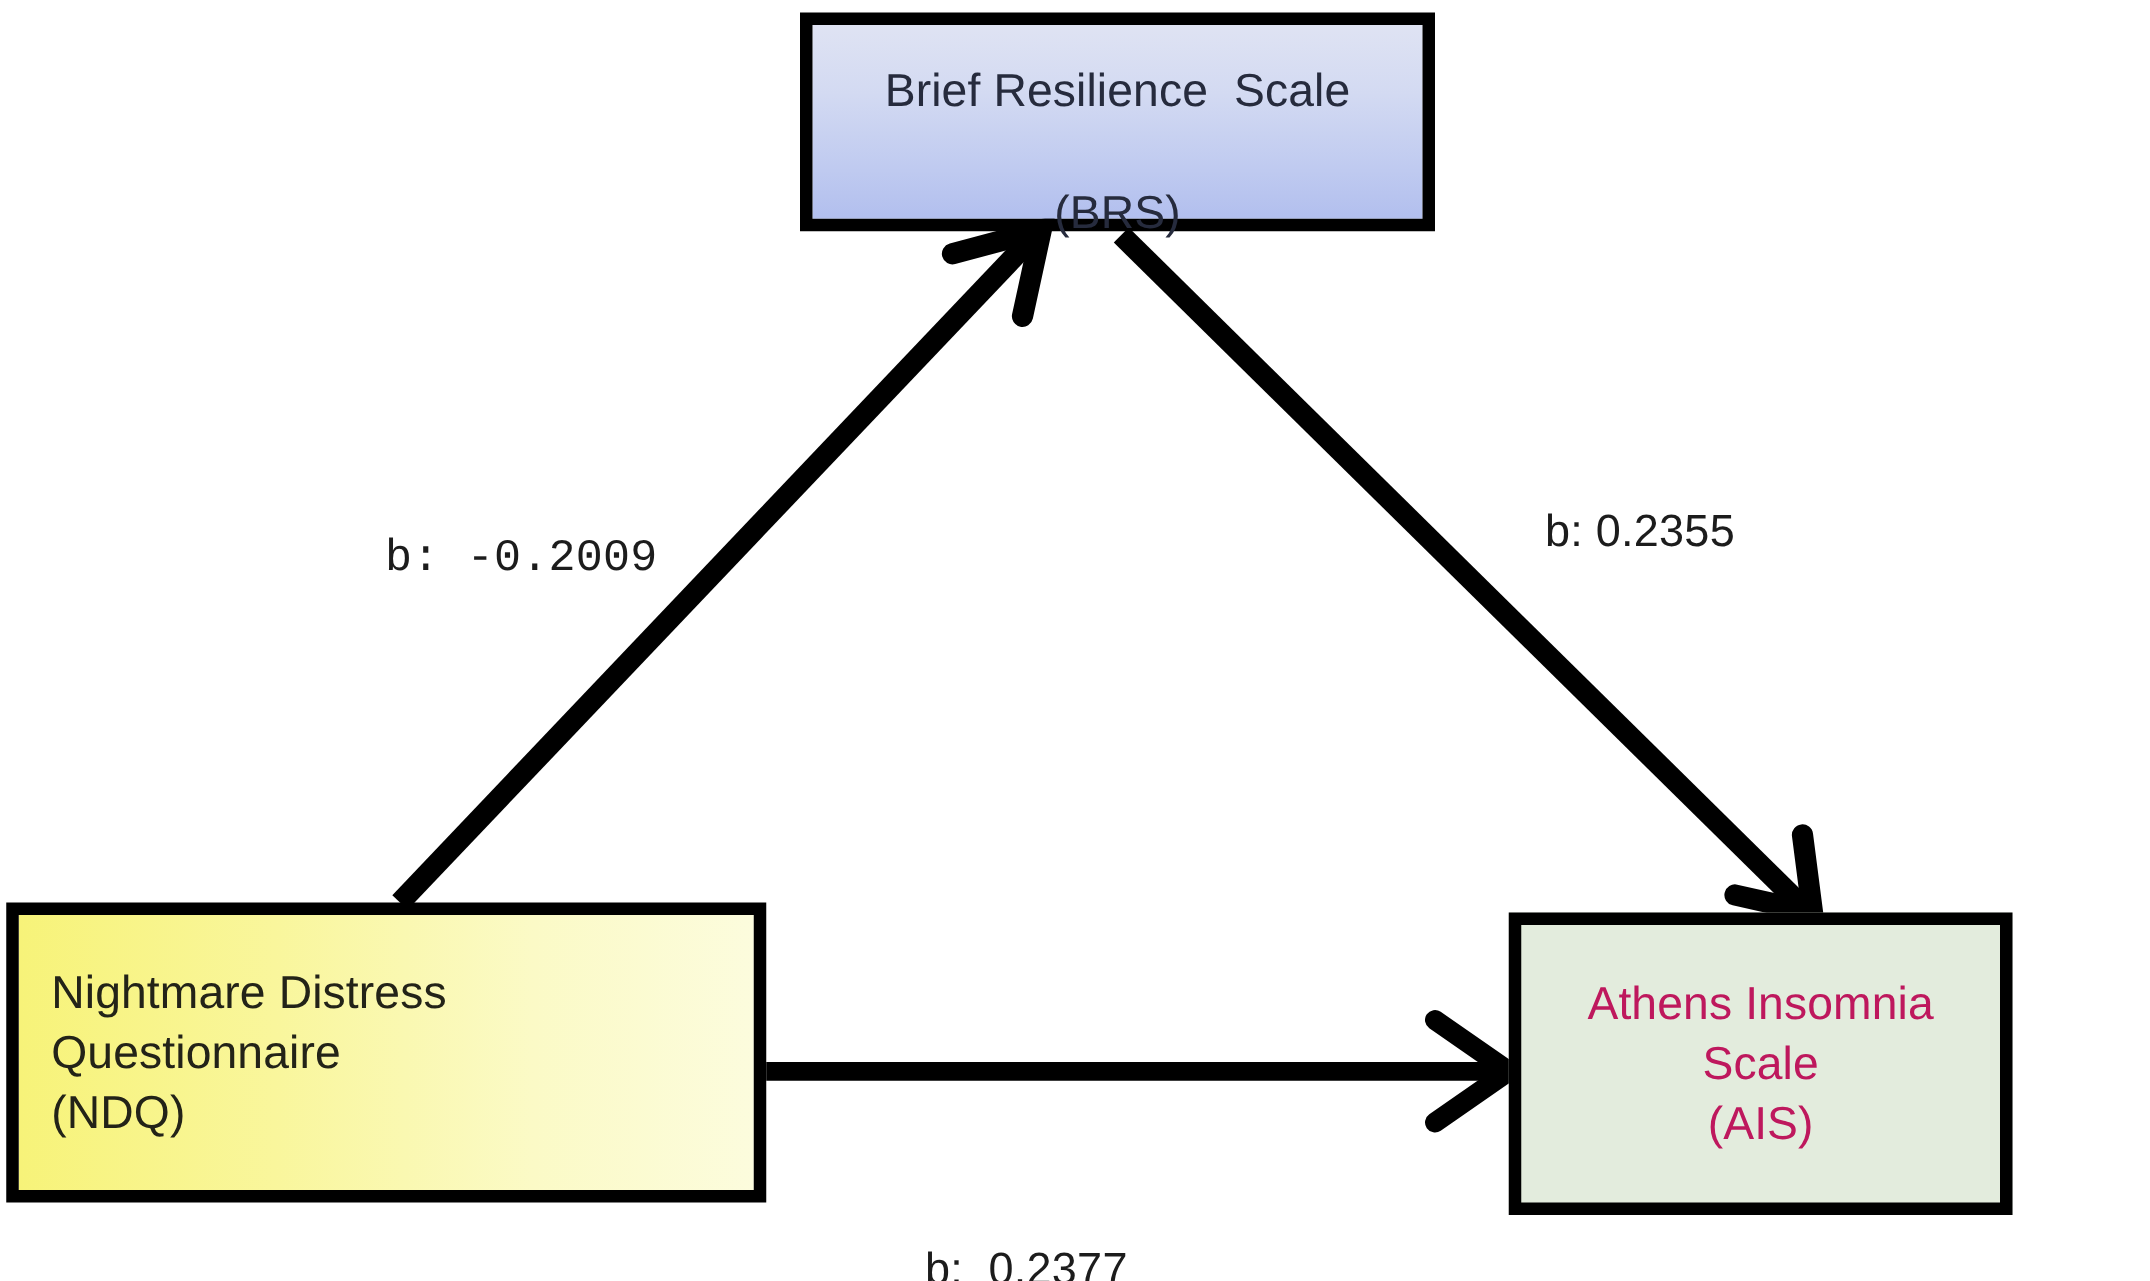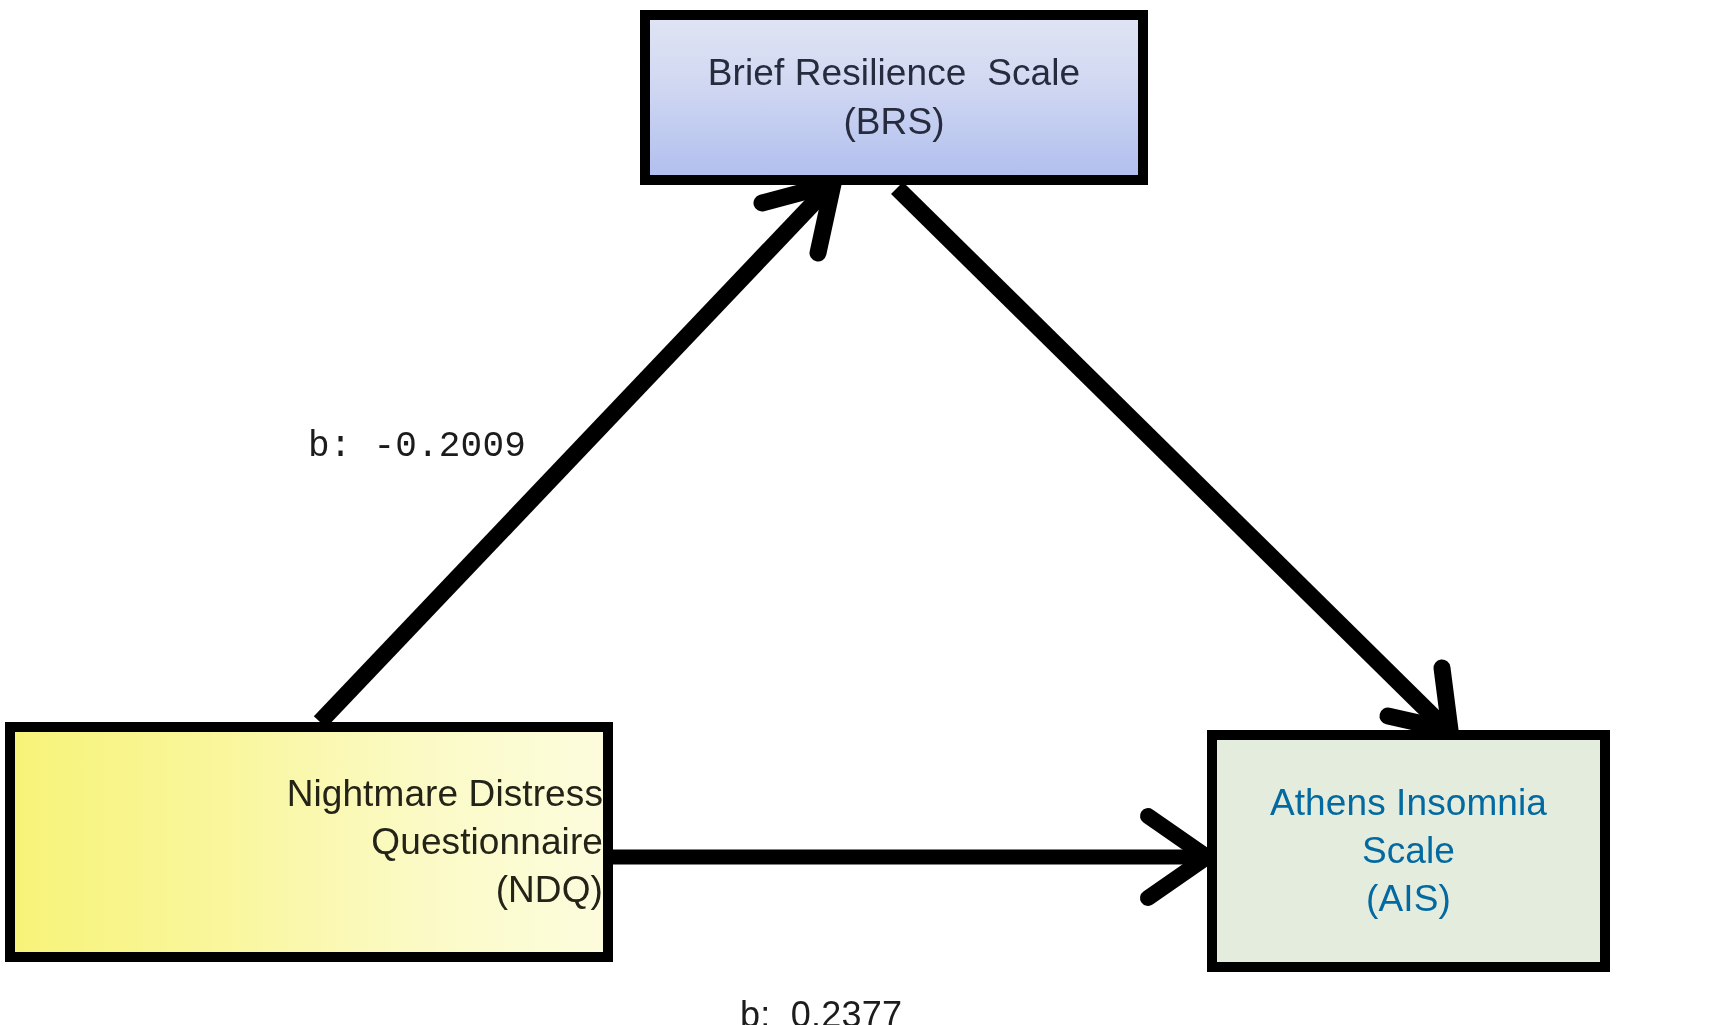--- a/index.html
+++ b/index.html
@@ -46,47 +46,47 @@
   #node-brs {
     left: 640px;
     top: 10px;
     width: 508px;
     height: 175px;
     background: linear-gradient(to bottom, #dfe3f3 0%, #d3daf2 35%, #bfcaf0 75%, #b2bfee 100%);
     align-items: center;
     text-align: center;
     padding: 0 14px;
   }
-  #node-brs .node-line { color: #262b3d; }
+  #node-brs .node-line { color: #262b3d; margin-top: 48px; }
 
   
   #node-ndq {
     left: 5px;
     top: 722px;
     width: 608px;
     height: 240px;
     background: linear-gradient(to right, #f7f379 0%, #f9f69c 35%, #fbfac6 70%, #fcfcdd 100%);
-    align-items: flex-end;
+    align-items: flex-start;
     text-align: left;
     padding: 0 0 0 26px;
   }
   #node-ndq .node-line { color: #232318; }
 
   
   #node-ais {
     left: 1207px;
     top: 730px;
     width: 403px;
     height: 242px;
     background: #e3ecdd;
     align-items: center;
     text-align: center;
     padding: 0 10px;
   }
-  #node-ais .node-line { color: #0369a1; }
+  #node-ais .node-line { color: #be185d; }
 
   
   .edge-label {
     position: absolute;
     z-index: 4;
     font-size: 36px;
     line-height: 1.50;
     color: #1c1c1c;
     white-space: pre;
     letter-spacing: 0.2px;
@@ -134,20 +134,21 @@
     <div class="node-line">Athens Insomnia</div>
     <div class="node-line">Scale</div>
     <div class="node-line">(AIS)</div>
   </div>
 
   <div class="edge-label" id="label-a">
     <div>b: -0.2009</div>
   </div>
 
   <div class="edge-label" id="label-b">
+    <div>b: 0.2355</div>
   </div>
 
   <div class="edge-label" id="label-c">
     <div>b:  0.2377</div>
     
   </div>
 
 </div>
 
 </body></html>

